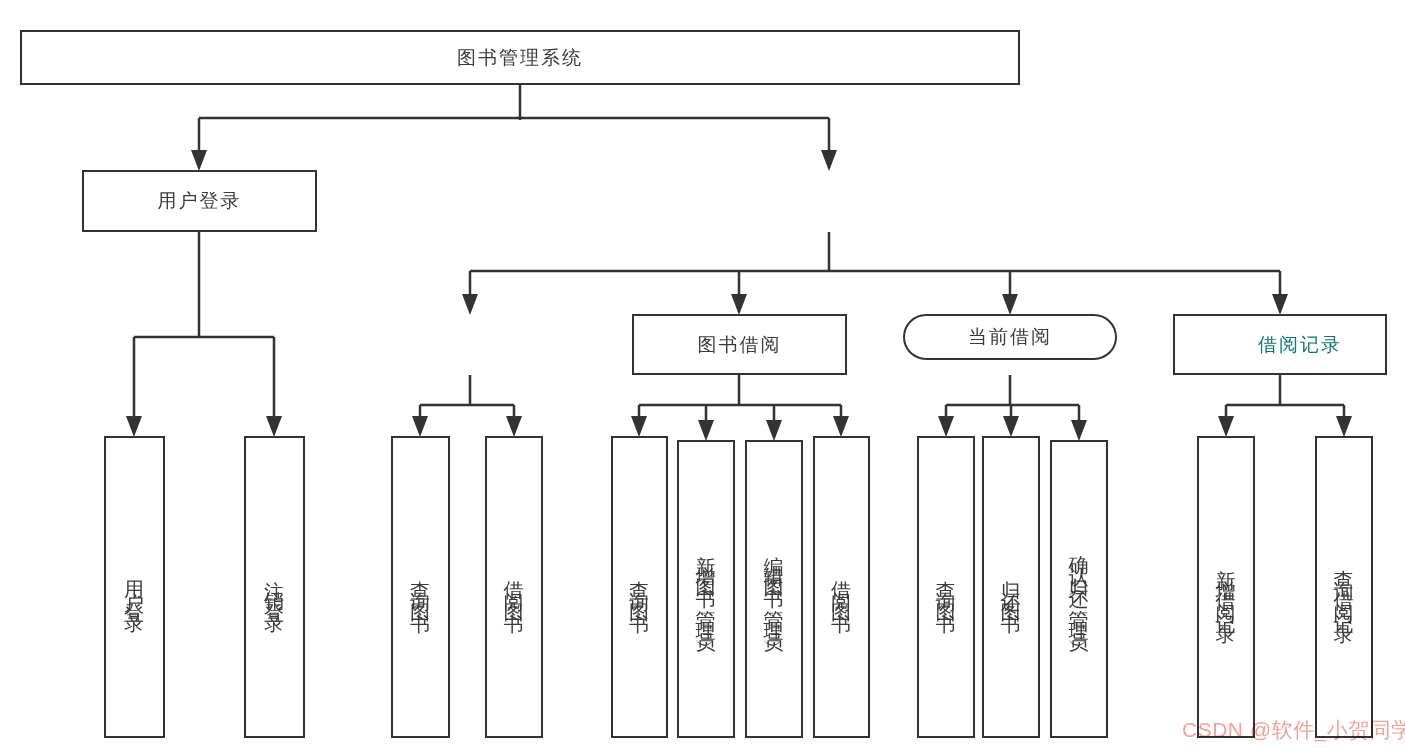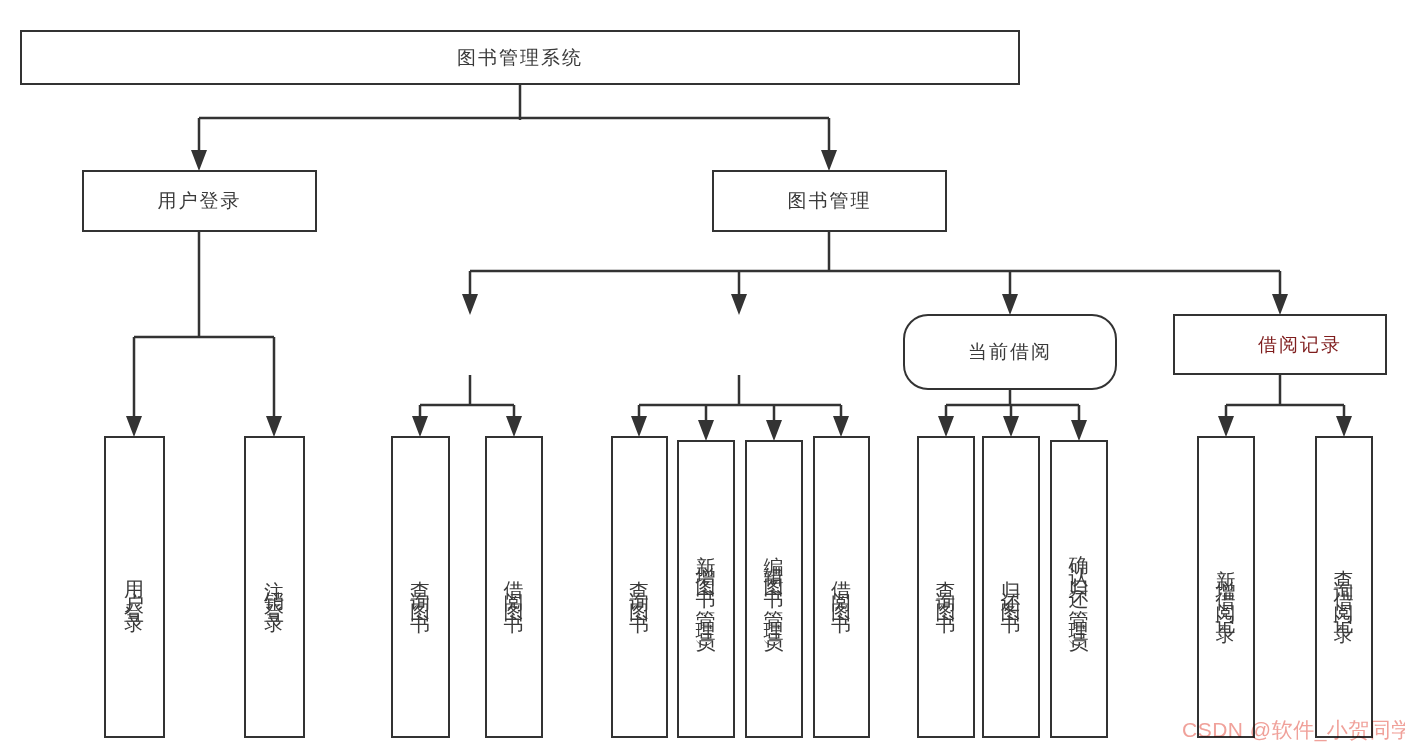--- a/index.html
+++ b/index.html
@@ -68,24 +68,24 @@
       M1003,416 L1019,416 L1011,437 Z
       M1071,420 L1087,420 L1079,441 Z
       M1218,416 L1234,416 L1226,437 Z
       M1336,416 L1352,416 L1344,437 Z
     "></path>
   </svg>
 
   <div class="node h" style="left: 20px; top: 13px; width: 1000px; height: 55px; border-color: rgb(51, 51, 51); color: rgb(58, 58, 58); margin-top: 17px;">图书管理系统</div>
 
   <div class="node h" style="left: 82px; top: 170px; width: 235px; height: 62px; border-color: rgb(51, 51, 51); color: rgb(58, 58, 58);">用户登录</div>
-  <div class="node h" style="left: 712px; top: 170px; width: 235px; height: 62px; border-color: rgb(51, 51, 51); color: rgb(58, 58, 58);">图书管理</div>
 
-  <div class="node h" style="left: 903px; top: 314px; width: 214px; height: 76px; border-color: rgb(51, 51, 51); color: rgb(58, 58, 58); border-radius: 25px;">当前借阅</div>
-  <div class="node h" style="left: 1173px; top: 314px; width: 214px; height: 61px; border-color: rgb(51, 51, 51); color: #7f1d1d; padding-left: 40px;">借阅记录</div>
+  <div class="node h" style="left: 632px; top: 314px; width: 215px; height: 61px; border-color: rgb(51, 51, 51); color: rgb(58, 58, 58);">图书借阅</div>
+  <div class="node h" style="left: 903px; top: 314px; width: 214px; height: 46px; border-color: rgb(51, 51, 51); color: rgb(58, 58, 58); border-radius: 25px;">当前借阅</div>
+  <div class="node h" style="left: 1173px; top: 314px; width: 214px; height: 61px; border-color: rgb(51, 51, 51); color: #0f766e; padding-left: 40px;">借阅记录</div>
 
   <div class="node leaf" style="left: 104px; top: 436px; width: 61px; height: 302px; border-color: rgb(51, 51, 51); color: rgb(58, 58, 58);">
     <span class="vtext">用户登录</span>
   </div>
   <div class="node leaf" style="left: 244px; top: 436px; width: 61px; height: 302px; border-color: rgb(51, 51, 51); color: rgb(58, 58, 58);">
     <span class="vtext">注销登录</span>
   </div>
 
   <div class="node leaf" style="left: 391px; top: 436px; width: 59px; height: 302px; border-color: rgb(51, 51, 51); color: rgb(58, 58, 58);">
     <span class="vtext">查询图书</span>

